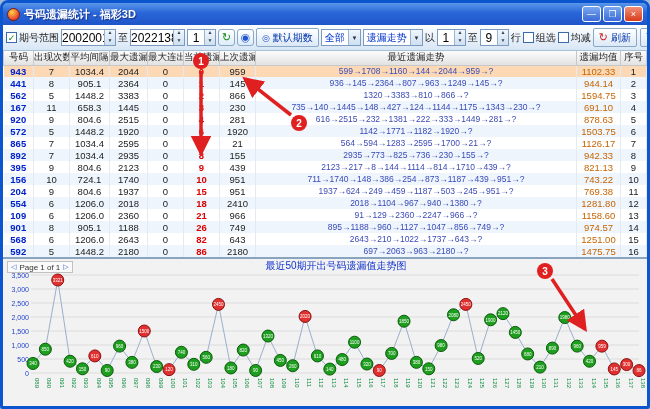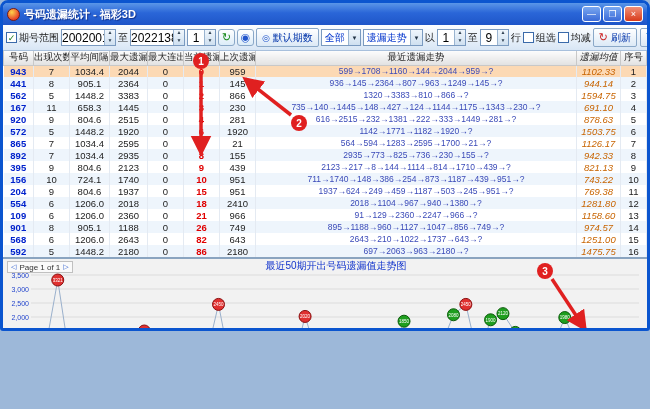--- a/index.html
+++ b/index.html
@@ -1,18 +1,18 @@
 <!DOCTYPE html>
 <html><head>
 <meta charset="utf-8">
 <style>
   *{margin:0;padding:0;box-sizing:border-box;}
   html,body{width:650px;height:409px;overflow:hidden;}
   body{font-family:"Liberation Sans","DejaVu Sans",sans-serif;background:#9db8d9;}
-  .window{position:relative;width:650px;height:331px;border:3px solid #0b55cf;border-radius:8px 8px 3px 3px;background:#e8f0fa;overflow:hidden;box-shadow:inset 0 0 0 1px #7da4e4;}
+  .window{position:relative;width:650px;height:409px;border:3px solid #0b55cf;border-radius:8px 8px 3px 3px;background:#e8f0fa;overflow:hidden;box-shadow:inset 0 0 0 1px #7da4e4;}
   .titlebar{height:22px;background:linear-gradient(#5a96e8,#2a66d8 45%,#1e55c8);display:flex;align-items:center;padding:0 4px;gap:4px;}
   .app-icon{width:13px;height:13px;border-radius:50%;background:radial-gradient(circle at 35% 30%,#ffd24a,#e8442a 70%);border:1px solid #7a1a10;flex:0 0 auto;}
   .title-text{color:#fff;font-size:11px;font-weight:bold;text-shadow:1px 1px 1px #14328a;flex:1;white-space:nowrap;overflow:hidden;}
   .winbtns{display:flex;gap:2px;}
   .winbtn{width:19px;height:16px;border-radius:3px;border:1px solid #fff;color:#fff;font-size:9px;line-height:14px;text-align:center;background:linear-gradient(#7aa8f0,#3a6ad8);cursor:default;}
   .winbtn.close{background:linear-gradient(#f09078,#d83a1a);}
 
   .toolbar{height:26px;background:linear-gradient(#fdfeff,#d8e6f5);border-bottom:1px solid #a8c0dc;display:flex;align-items:center;padding:0 3px;gap:2px;font-size:10px;color:#222;white-space:nowrap;overflow:hidden;}
   .cb{width:11px;height:11px;border:1px solid #3a6aaa;background:#fff;display:inline-flex;align-items:center;justify-content:center;font-size:9px;color:#1a7a1a;flex:0 0 auto;}
   .spin{display:inline-flex;border:1px solid #7a9ac0;background:#fff;height:17px;flex:0 0 auto;}
@@ -26,21 +26,21 @@
   .combo .dd{width:12px;height:100%;background:linear-gradient(#f0f6fc,#cfe0f0);border-left:1px solid #9ab4d0;font-size:6px;display:flex;align-items:center;justify-content:center;color:#234;margin-left:3px;}
   .tbtn{display:inline-flex;align-items:center;gap:3px;border:1px solid #8aa8c8;border-radius:2px;background:linear-gradient(#ffffff,#dce9f6);height:19px;padding:0 5px;color:#0033aa;font-size:10px;flex:0 0 auto;}
   .lbl{flex:0 0 auto;}
   .rgroup{margin-left:auto;display:flex;gap:3px;align-items:center;}
 
   .grid{width:644px;border-collapse:collapse;table-layout:fixed;font-size:9.5px;background:#fff;}
   .grid th{height:14px;background:linear-gradient(#fcfcfc,#e2e2e2);border:1px solid #c8c8c8;border-top:none;font-weight:normal;color:#222;overflow:hidden;white-space:nowrap;}
   .grid td{height:12px;border-right:1px solid #e4eaf2;text-align:center;white-space:nowrap;overflow:hidden;color:#222;}
   th.c-num,td.c-num{width:30px;} th.c-cnt,td.c-cnt{width:36px;} th.c-avg,td.c-avg{width:40px;}
   th.c-max,td.c-max{width:38px;} th.c-run,td.c-run{width:36px;} th.c-cur,td.c-cur{width:36px;}
-  th.c-last,td.c-last{width:36px;} th.c-mean,td.c-mean{width:44px;font-style:italic;} th.c-idx,td.c-idx{width:26px;}
+  th.c-last,td.c-last{width:36px;} th.c-mean,td.c-mean{width:44px;} th.c-idx,td.c-idx{width:26px;}
   tr.even{background:#fff;} tr.odd{background:#eef5fc;}
   tr.selected{background:#fcd9b4;border-radius:6px;}
   td.c-num{color:#0022cc;font-weight:bold;}
   td.c-max{color:#222;}
   td.c-cur{color:#e00000;font-weight:bold;}
   td.c-trend{color:#3a4ab8;font-size:8.5px;}
   td.c-mean{color:#c86400;}
 
   .chartpanel{position:relative;height:149px;background:#f2f2f2;border-top:2px solid #8aa4c0;padding-left:46px;}
   .chart-svg{position:absolute;left:0;top:0;}

